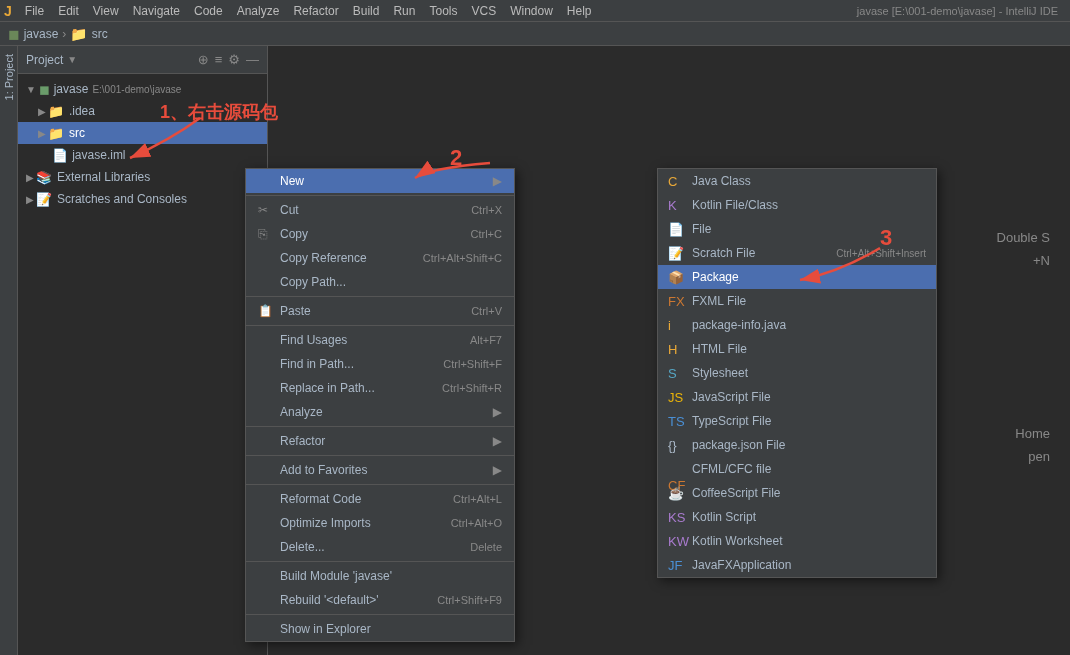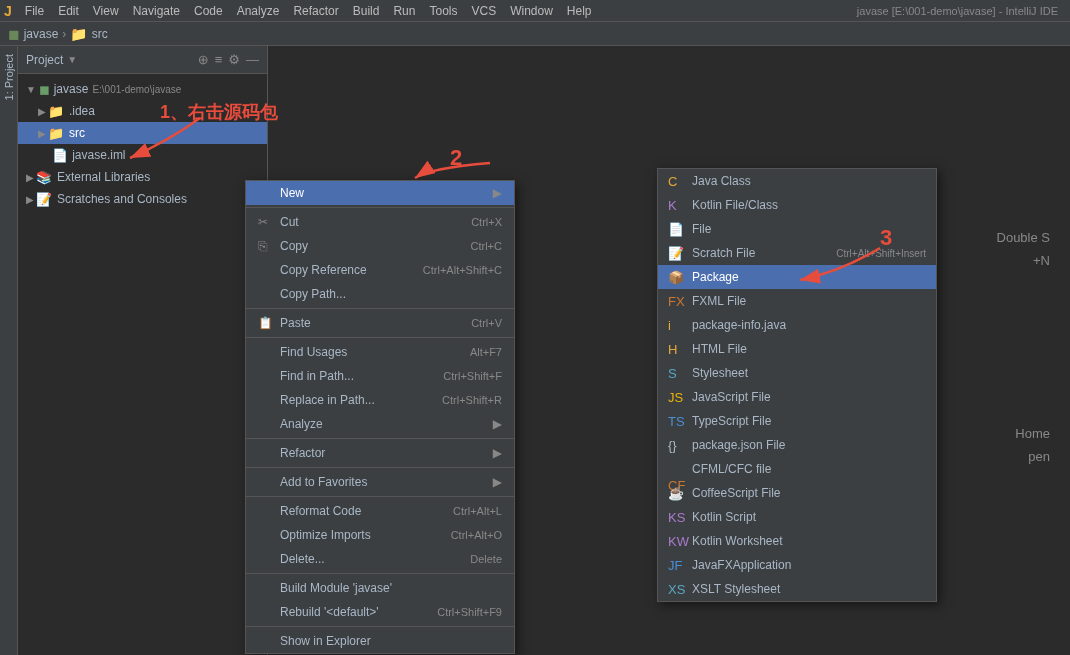--- a/index.html
+++ b/index.html
@@ -159,21 +159,21 @@
       width: 1070px;
       height: 655px;
       pointer-events: none;
       z-index: 99;
     }
 
     
     #context-menu {
       position: absolute;
       left: 245px;
-      top: 180px;
+      top: 168px;
       background: #3c3f41;
       border: 1px solid #555;
       min-width: 270px;
       box-shadow: 3px 3px 10px rgba(0,0,0,0.5);
       z-index: 50;
     }
     .ctx-item {
       display: flex;
       align-items: center;
       height: 24px;
@@ -525,17 +525,13 @@
     <span>Kotlin Script</span>
   </div>
   <div class="sub-item">
     <span class="sub-icon icon-kotlinworksheet">KW</span>
     <span>Kotlin Worksheet</span>
   </div>
   <div class="sub-item">
     <span class="sub-icon icon-javafx">JF</span>
     <span>JavaFXApplication</span>
   </div>
-  <div class="sub-item">
-    <span class="sub-icon icon-xslt">XS</span>
-    <span>XSLT Stylesheet</span>
-  </div>
 </div>
 
 </body></html>

